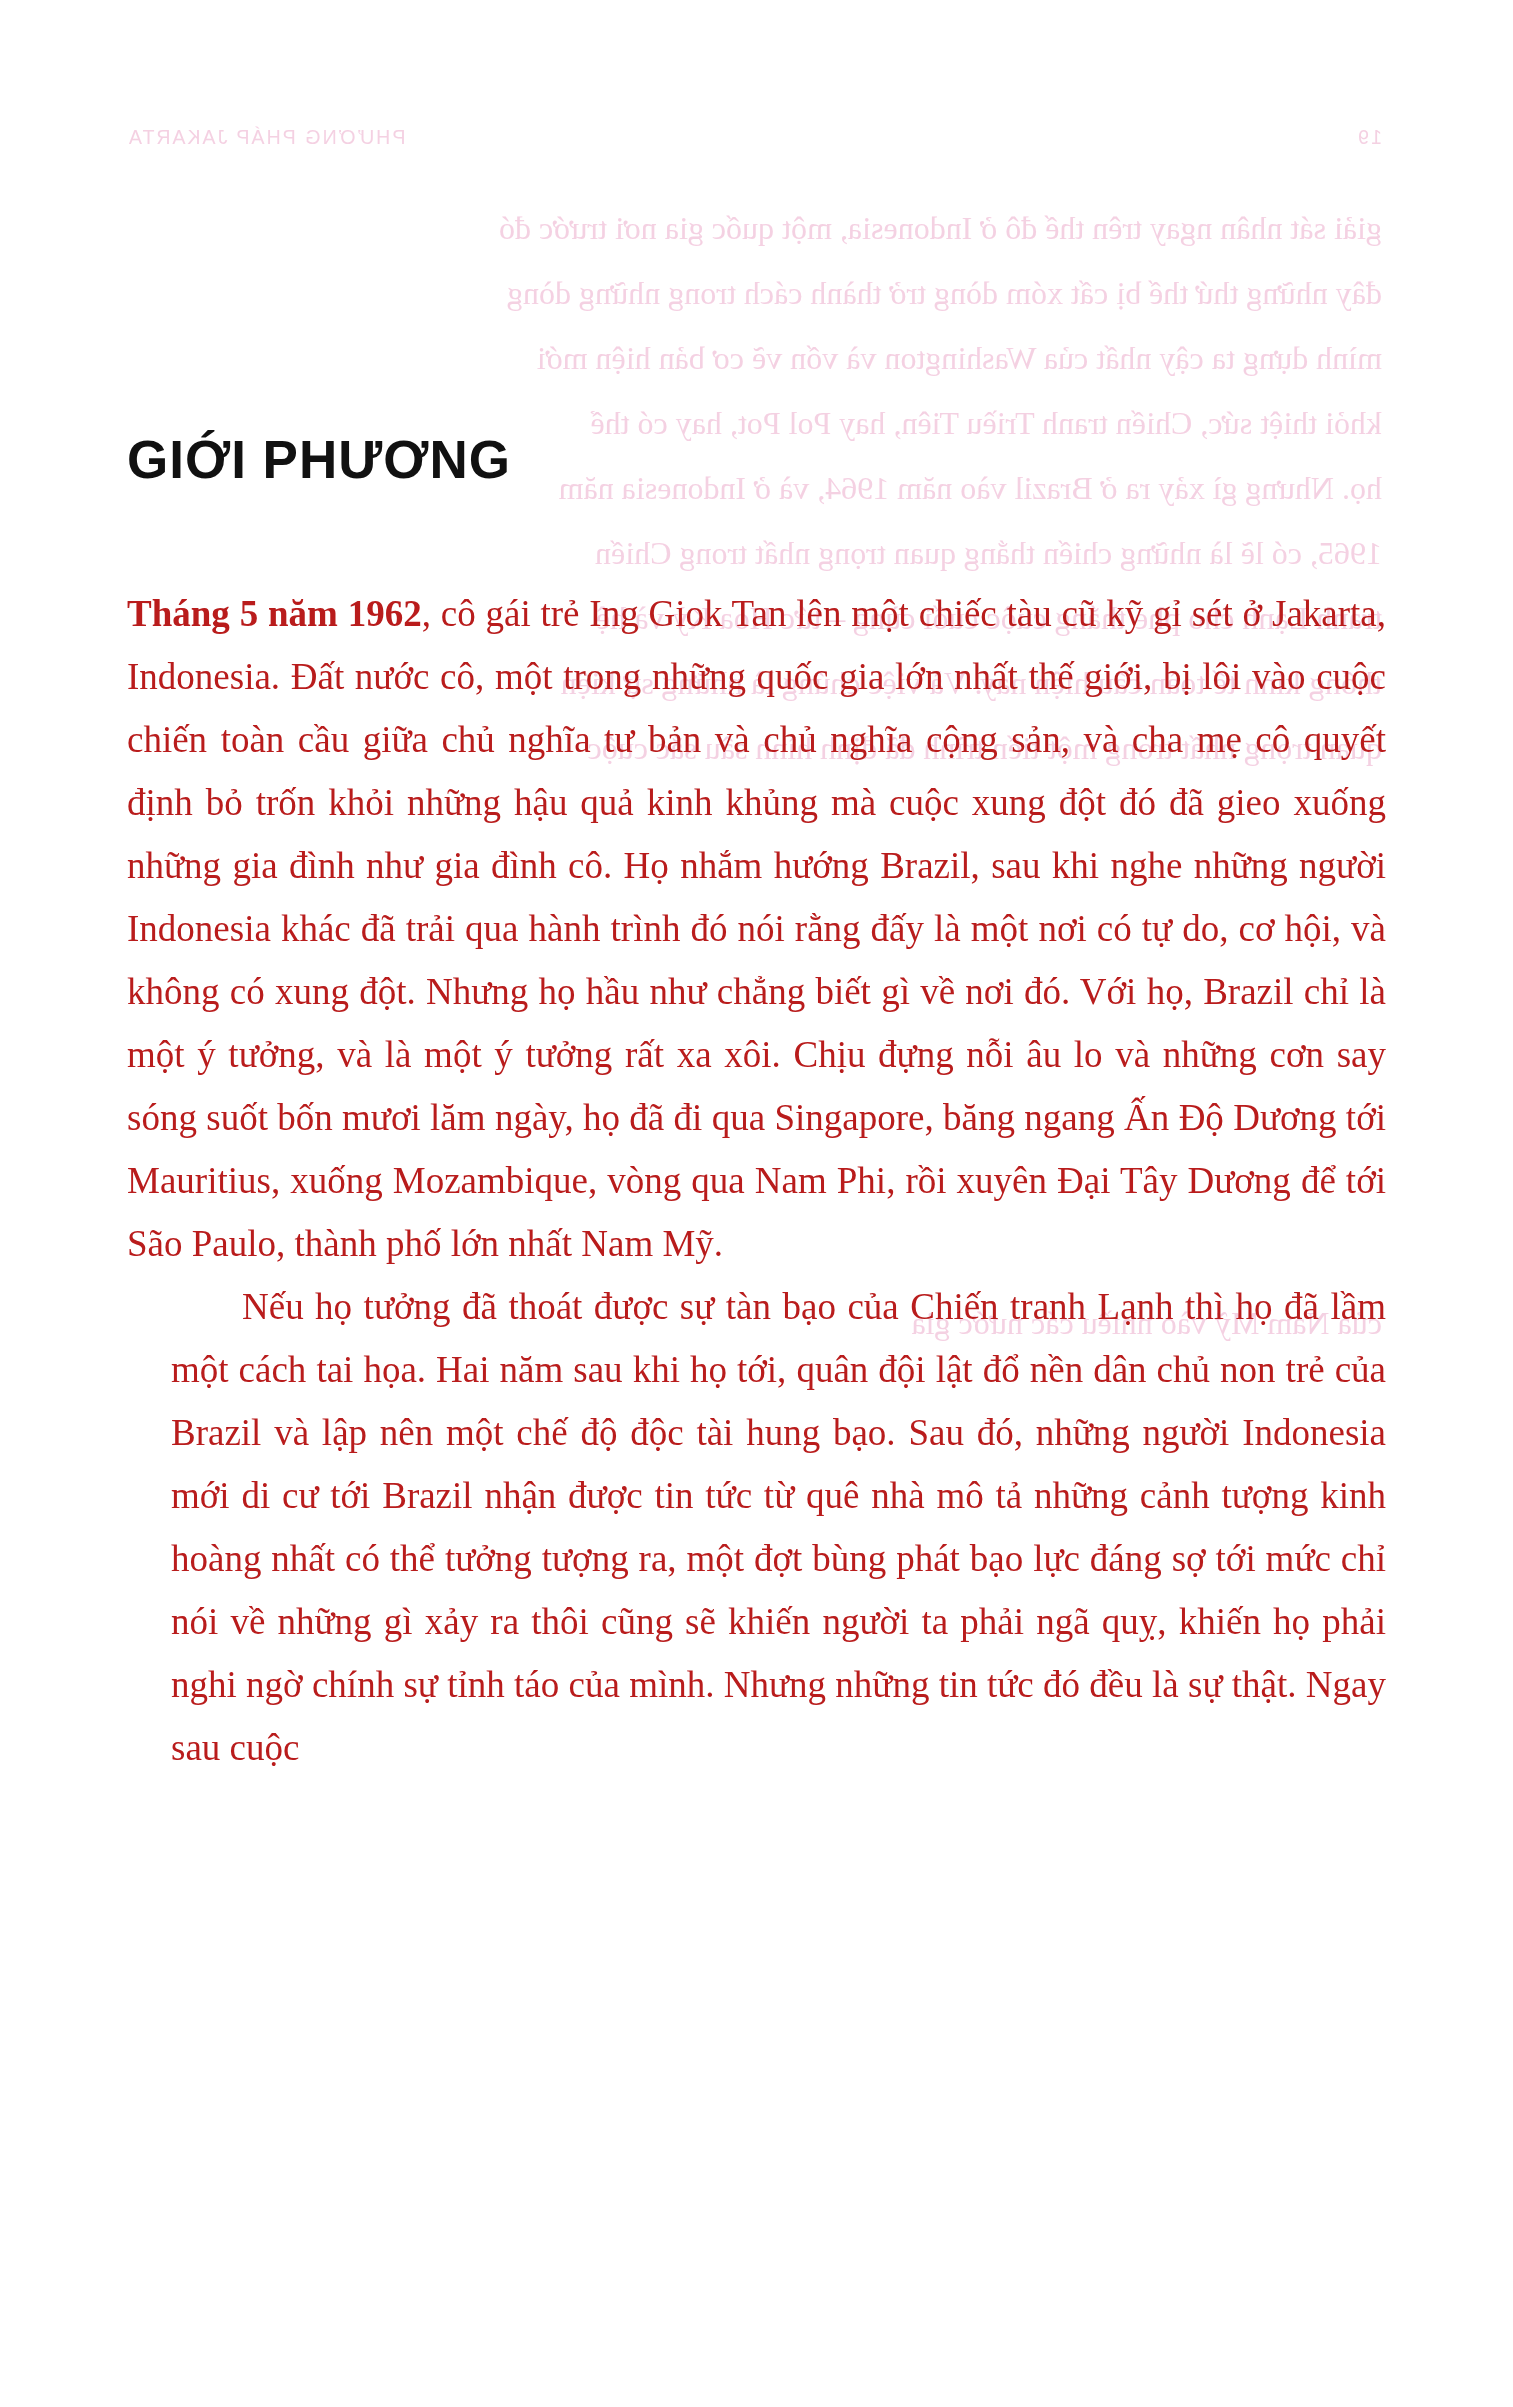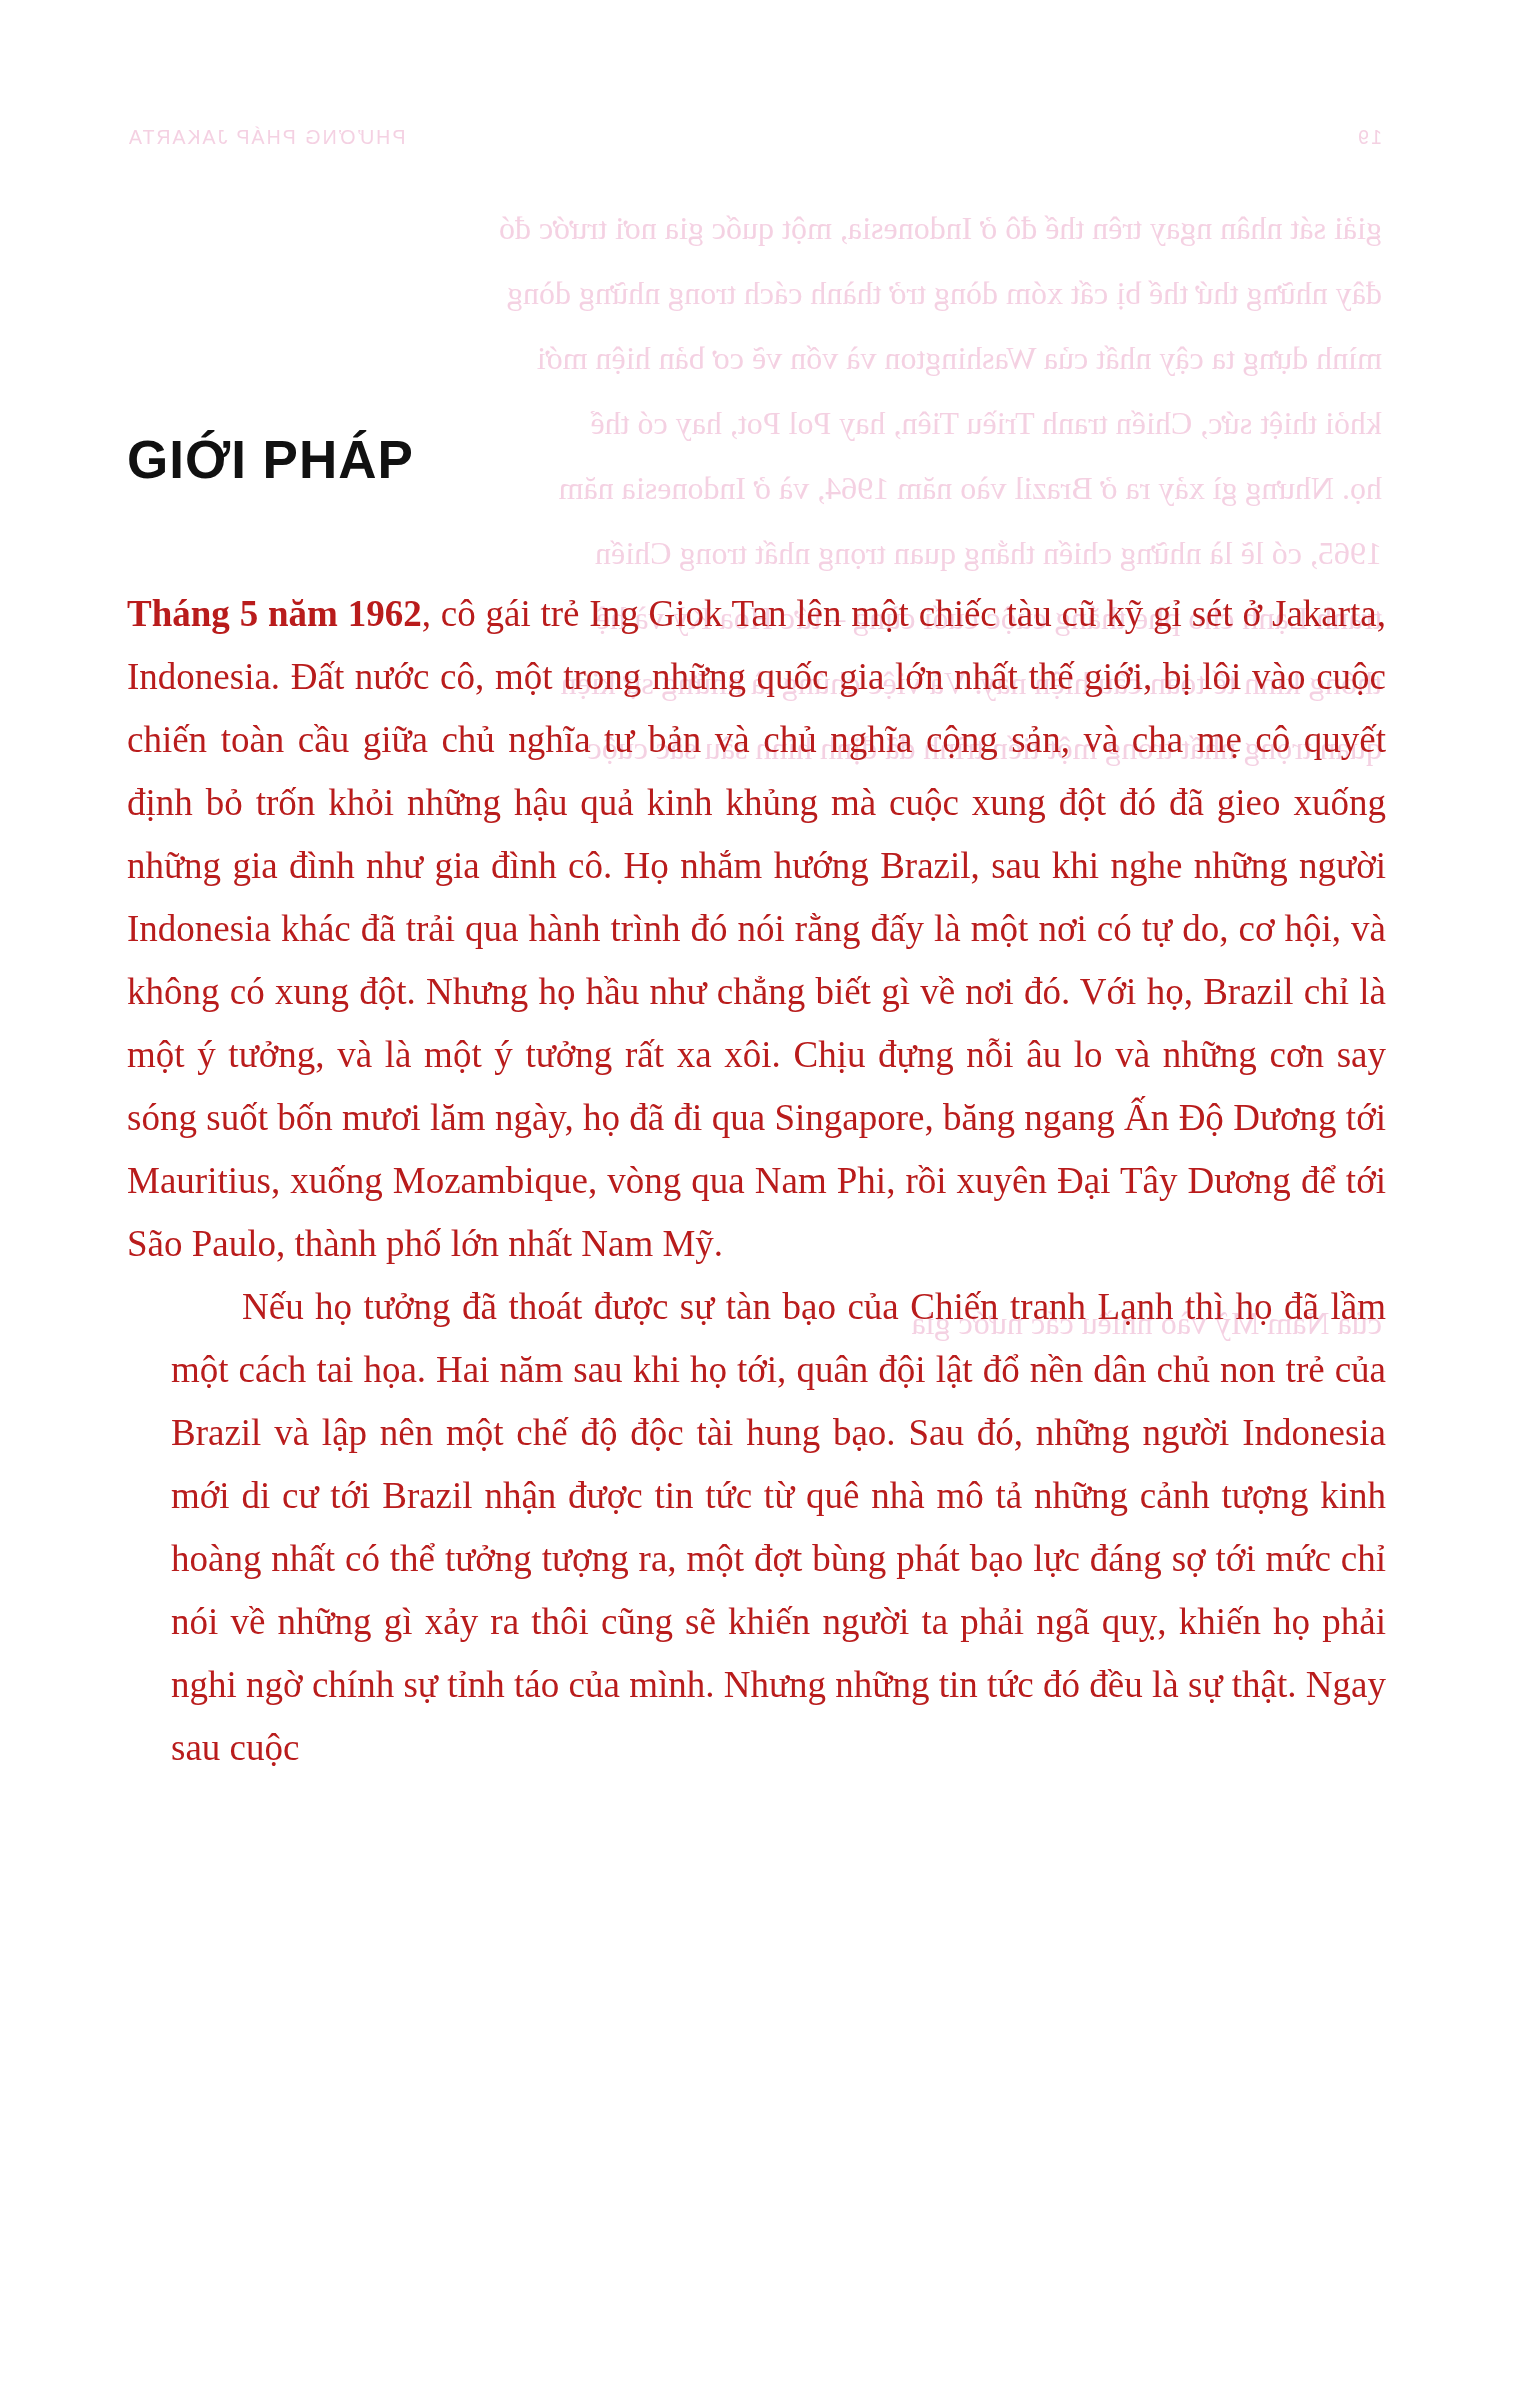--- a/index.html
+++ b/index.html
@@ -99,21 +99,21 @@
     <div>họ. Nhưng gì xảy ra ở Brazil vào năm 1964, và ở Indonesia năm</div>
     <div>1965, có lẽ là những chiến thắng quan trọng nhất trong Chiến</div>
     <div>tranh Lạnh cho phe thắng cuộc cuối cùng – tức Hoa Kỳ và hệ</div>
     <div>thống kinh tế toàn cầu hiện nay. Và việc chúng là những sự kiện</div>
     <div>quan trọng nhất trong một tiến trình đã định hình sâu sắc cuộc</div>
     <div class="lower">của Nam Mỹ vào nhiều các nước gia</div>
   </div>
 
   <div class="content">
 
-    <h1 class="chapter-title">GIỚI PHÁP</h1>
+    <h1 class="chapter-title">GIỚI PHƯƠNG</h1>
 
     <div class="body-block">
       <p><span class="lead">Tháng 5 năm 1962</span><span>, cô gái trẻ Ing Giok Tan lên một chiếc tàu cũ kỹ gỉ sét ở Jakarta, Indonesia. Đất nước cô, một trong những quốc gia lớn nhất thế giới, bị lôi vào cuộc chiến toàn cầu giữa chủ nghĩa tư bản và chủ nghĩa cộng sản, và cha mẹ cô quyết định bỏ trốn khỏi những hậu quả kinh khủng mà cuộc xung đột đó đã gieo xuống những gia đình như gia đình cô. Họ nhắm hướng Brazil, sau khi nghe những người Indonesia khác đã trải qua hành trình đó nói rằng đấy là một nơi có tự do, cơ hội, và không có xung đột. Nhưng họ hầu như chẳng biết gì về nơi đó. Với họ, Brazil chỉ là một ý tưởng, và là một ý tưởng rất xa xôi. Chịu đựng nỗi âu lo và những cơn say sóng suốt bốn mươi lăm ngày, họ đã đi qua Singapore, băng ngang Ấn Độ Dương tới Mauritius, xuống Mozambique, vòng qua Nam Phi, rồi xuyên Đại Tây Dương để tới São Paulo, thành phố lớn nhất Nam Mỹ.</span></p>
       <p class="indent">Nếu họ tưởng đã thoát được sự tàn bạo của Chiến tranh Lạnh thì họ đã lầm một cách tai họa. Hai năm sau khi họ tới, quân đội lật đổ nền dân chủ non trẻ của Brazil và lập nên một chế độ độc tài hung bạo. Sau đó, những người Indonesia mới di cư tới Brazil nhận được tin tức từ quê nhà mô tả những cảnh tượng kinh hoàng nhất có thể tưởng tượng ra, một đợt bùng phát bạo lực đáng sợ tới mức chỉ nói về những gì xảy ra thôi cũng sẽ khiến người ta phải ngã quỵ, khiến họ phải nghi ngờ chính sự tỉnh táo của mình. Nhưng những tin tức đó đều là sự thật. Ngay sau cuộc</p>
     </div>
 
   </div>
 </div>
 
 

